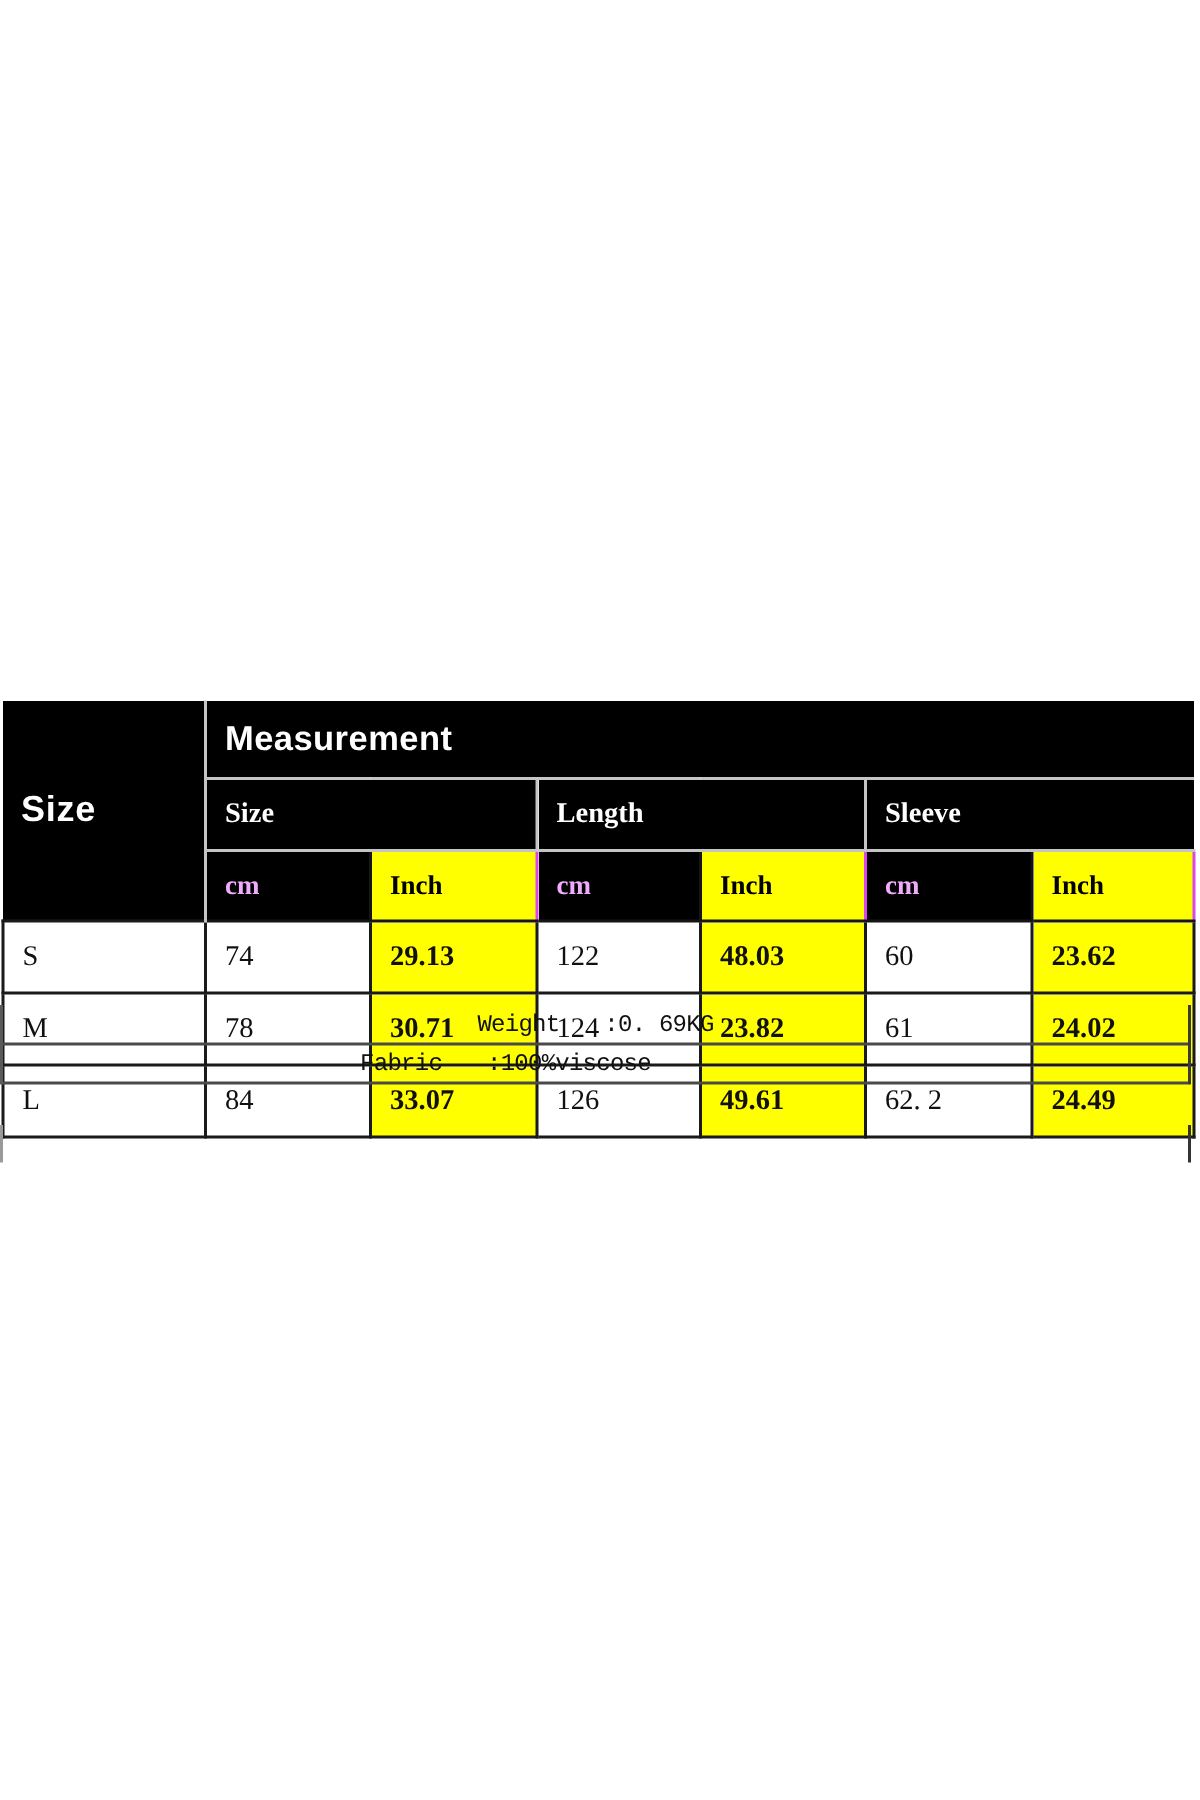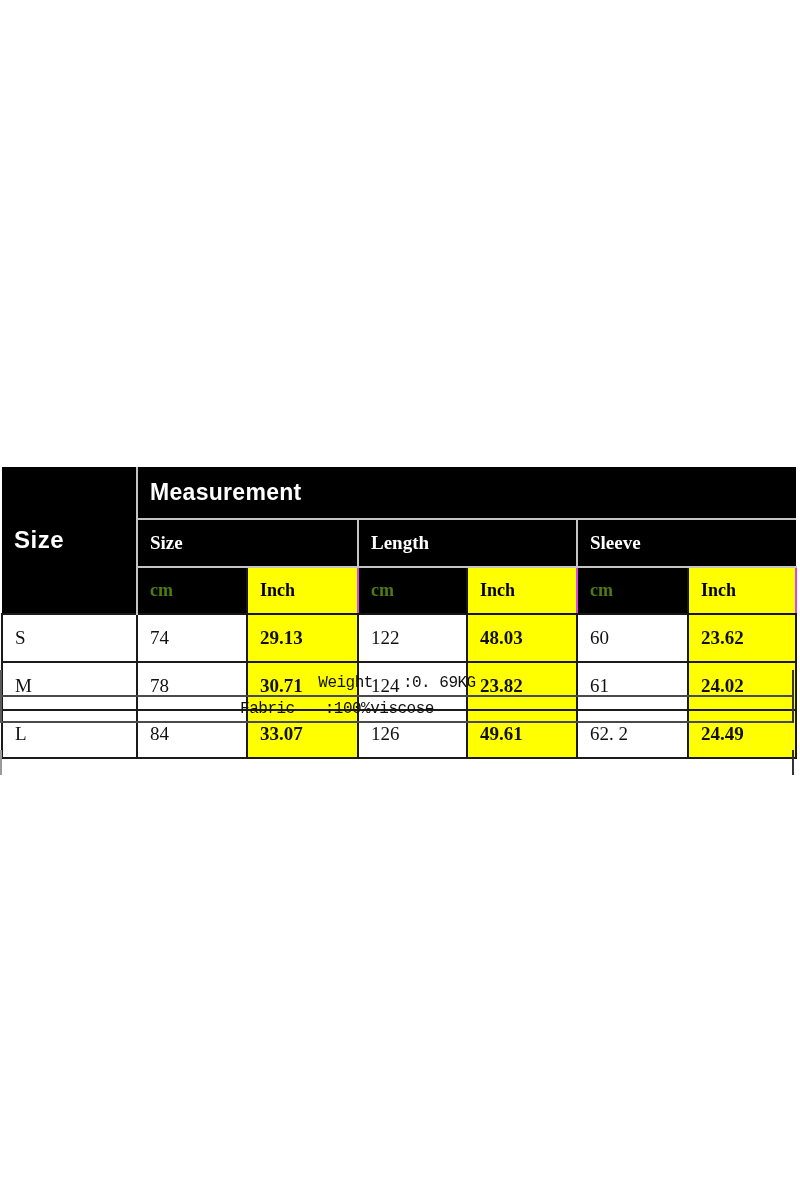--- a/index.html
+++ b/index.html
@@ -25,21 +25,21 @@
   td.title-cell {
     font-family:"Liberation Sans", sans-serif; font-weight:bold; font-size:23px;
     border-bottom:2px solid #c4c4c4; letter-spacing:0.3px;
   }
   td.group-cell {
     font-weight:bold; font-size:19px;
     border-bottom:2px solid #c4c4c4; padding-right:34px;
   }
   td.group-sep { border-right:2px solid #c4c4c4; }
   td.unit-cm {
-    background:#000000; color:#4d7c0f; font-weight:bold; font-size:18px;
+    background:#000000; color:#f0abfc; font-weight:bold; font-size:18px;
     border-right:2px solid #151515; border-bottom:2px solid #151515;
   }
   td.unit-inch {
     background:#ffff00; color:#000000; font-weight:bold; font-size:18px;
     border-right:2px solid #d946ef; border-bottom:2px solid #151515;
   }
   td.d {
     background:#ffffff; border:2px solid #1a1a1a; font-size:19px; color:#111111;
   }
   td.d-inch { background:#ffff00; font-weight:bold; }

